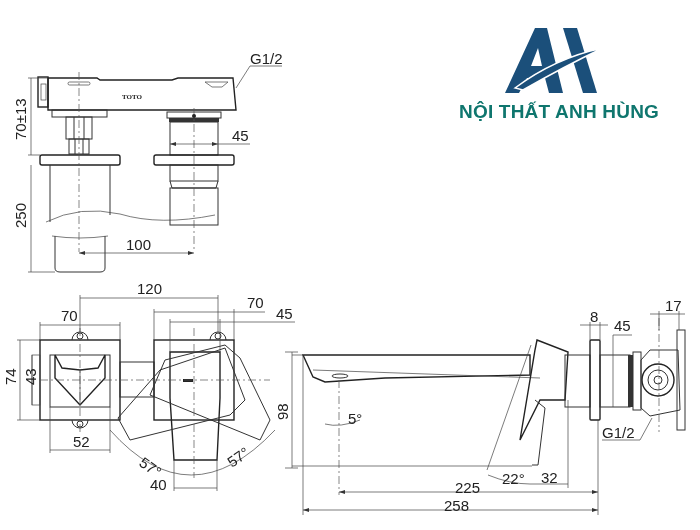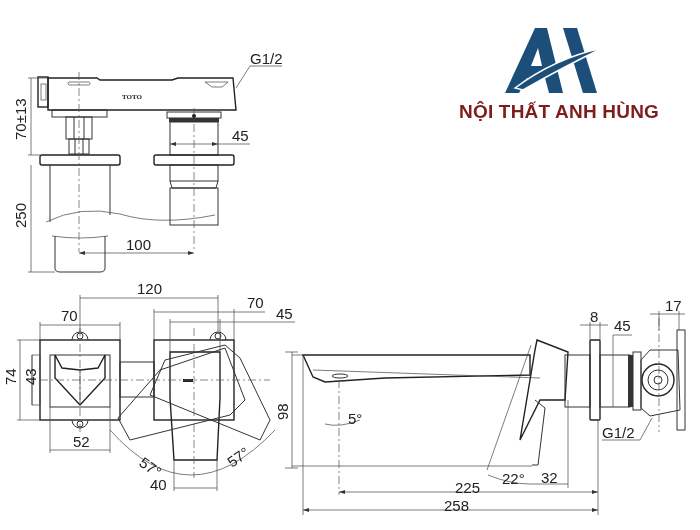--- a/index.html
+++ b/index.html
@@ -3,21 +3,21 @@
 <meta charset="utf-8">
 <style>
   html,body{margin:0;padding:0;background:#ffffff;}
   body{width:700px;height:530px;position:relative;overflow:hidden;font-family:"Liberation Sans",sans-serif;}
   #canvas{position:absolute;left:0;top:0;width:700px;height:530px;}
   .dim{font-family:"Liberation Sans",sans-serif;font-size:15px;fill:#222;}
   .ln{stroke:#333;stroke-width:1;fill:none;}
   .thick{stroke:#222;stroke-width:1.4;fill:none;}
   .dash{stroke:#555;stroke-width:0.7;fill:none;stroke-dasharray:8 3 2 3;}
   .thin{stroke:#444;stroke-width:0.7;fill:none;}
-  .logo-text{position:absolute;left:459px;top:101px;font-family:"Liberation Sans",sans-serif;font-weight:bold;font-size:19px;color:#7f1d1d;letter-spacing:0.2px;white-space:nowrap;}
+  .logo-text{position:absolute;left:459px;top:101px;font-family:"Liberation Sans",sans-serif;font-weight:bold;font-size:19px;color:#0f766e;letter-spacing:0.2px;white-space:nowrap;}
   .logo-mark{position:absolute;left:505px;top:28px;width:100px;height:65px;}
 </style>
 </head>
 <body>
 
 <svg id="canvas" viewBox="0 0 700 530" xmlns="http://www.w3.org/2000/svg">
 
   <g>
 
     <path class="thick" d="M48 78 L97 78 L100 80 L172 80 L178 78 L233 78 L236 110 L48 110 Z"></path>

